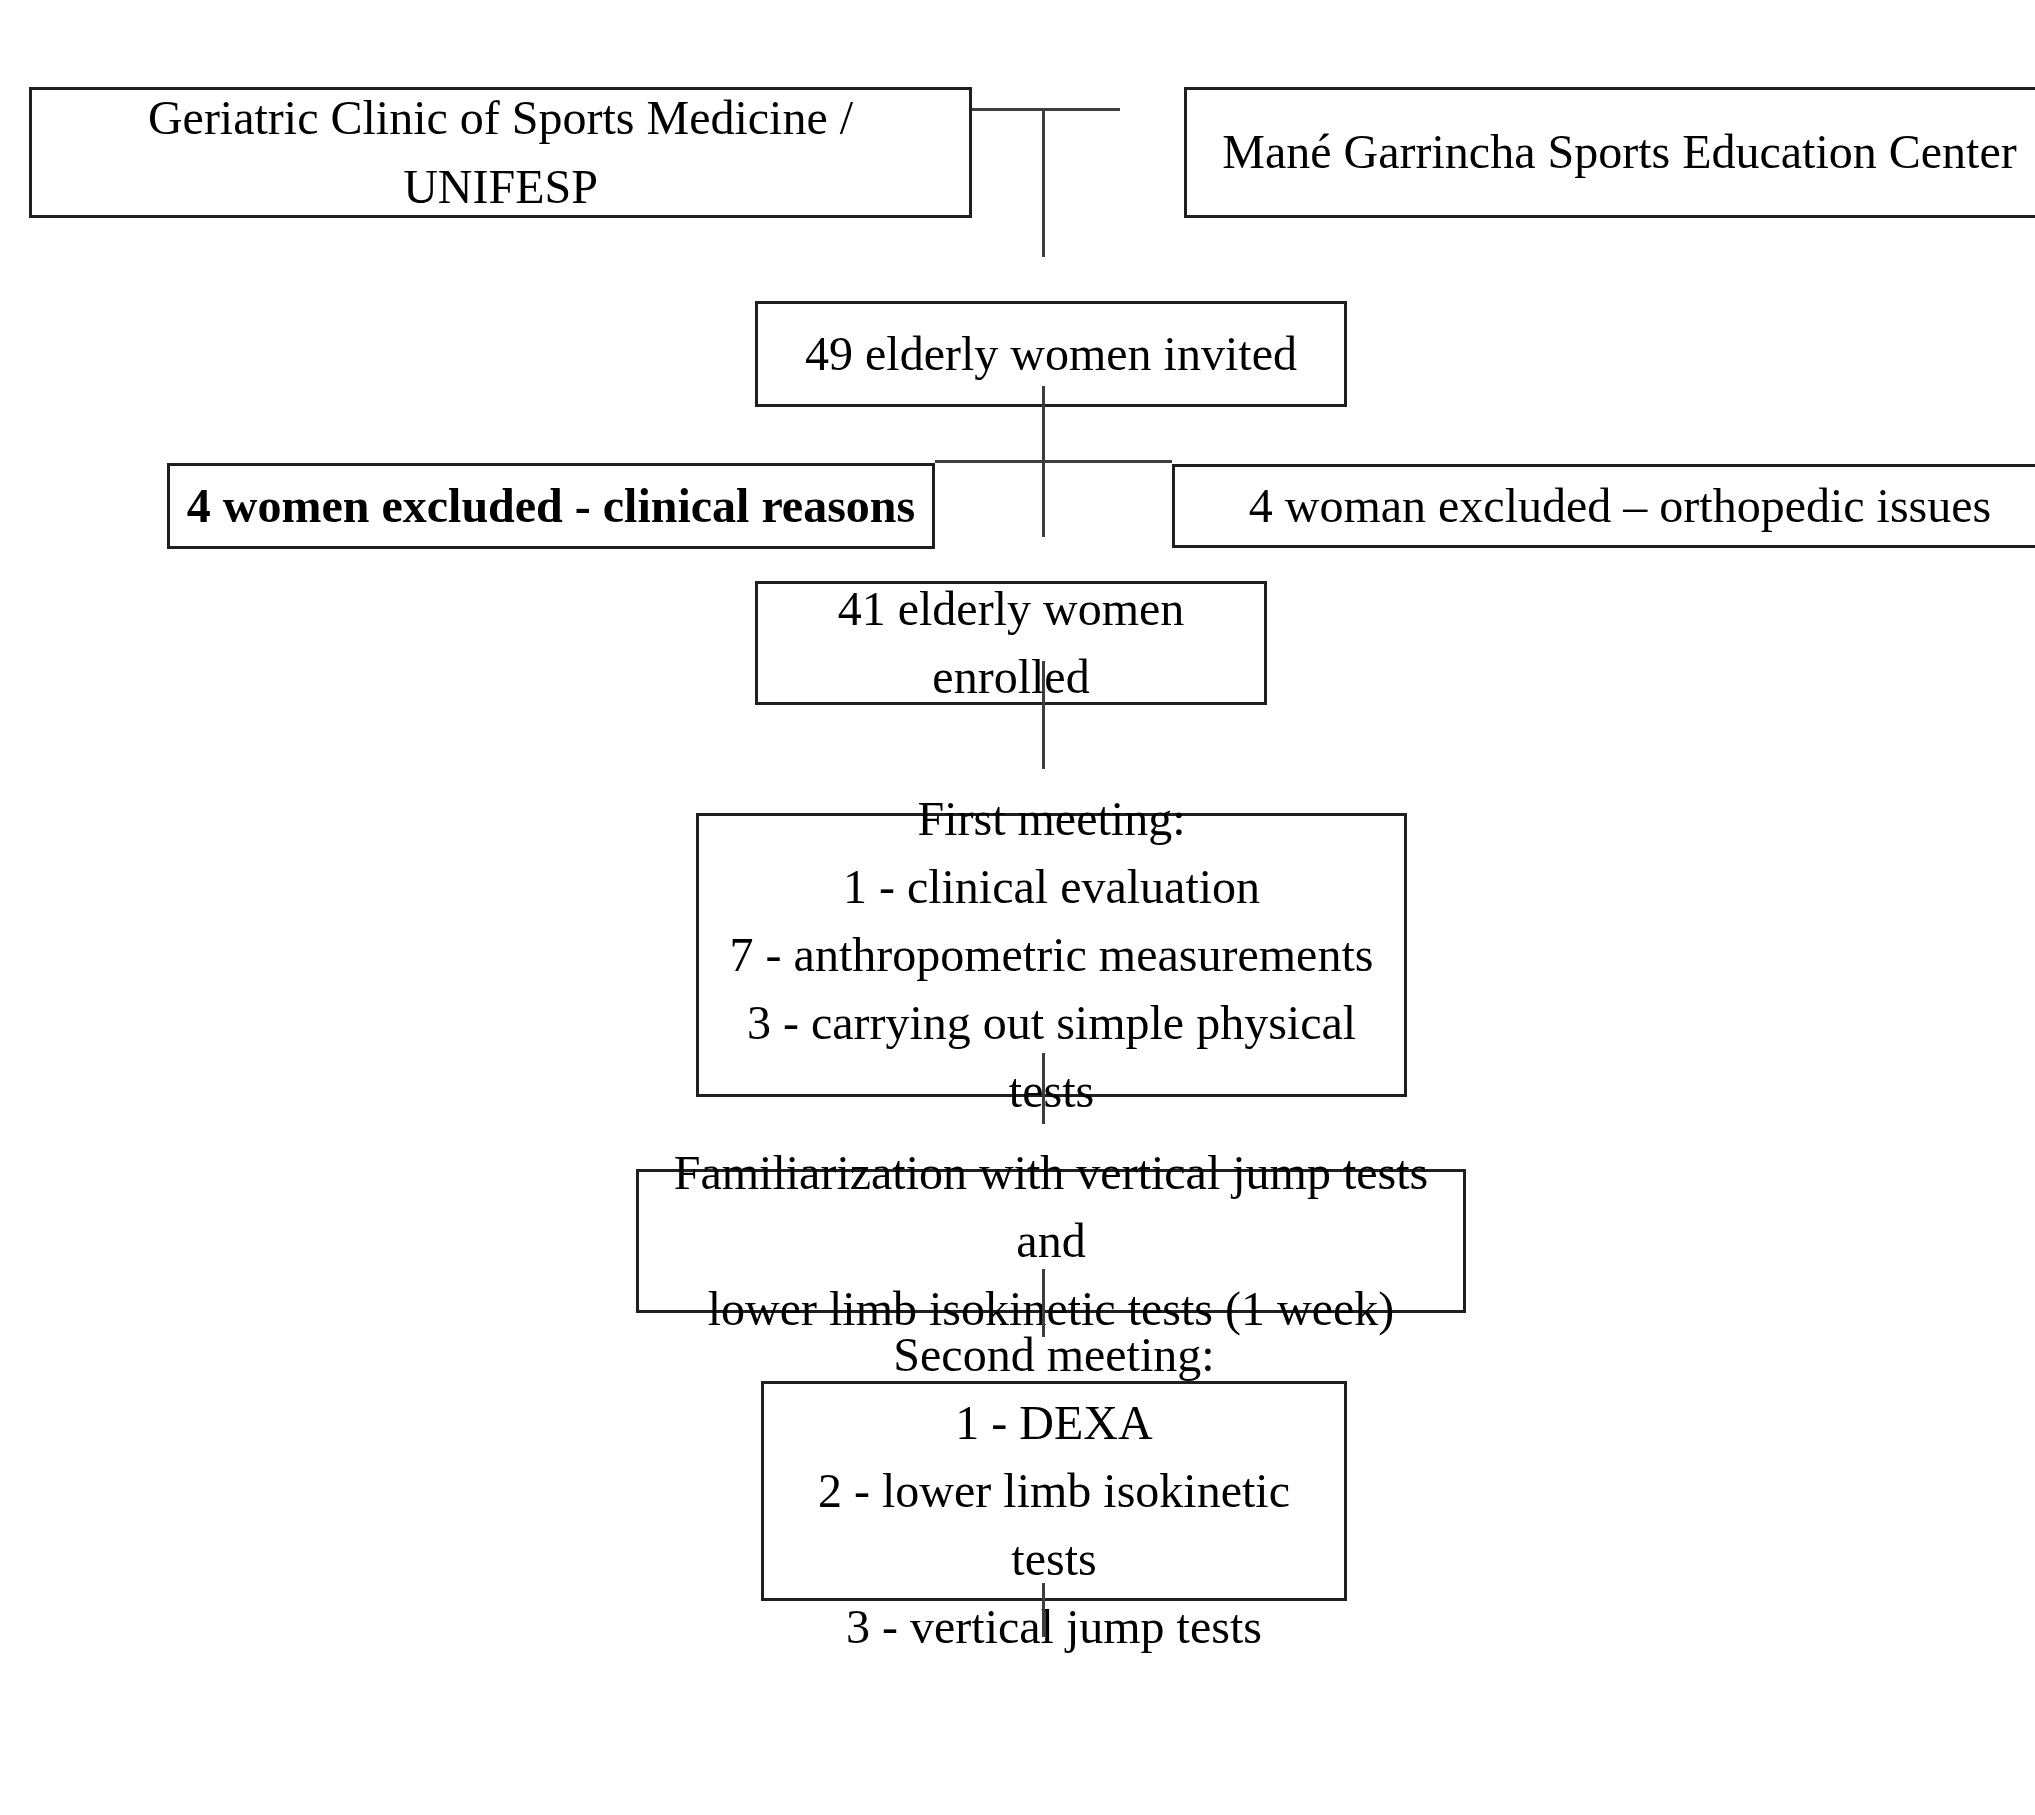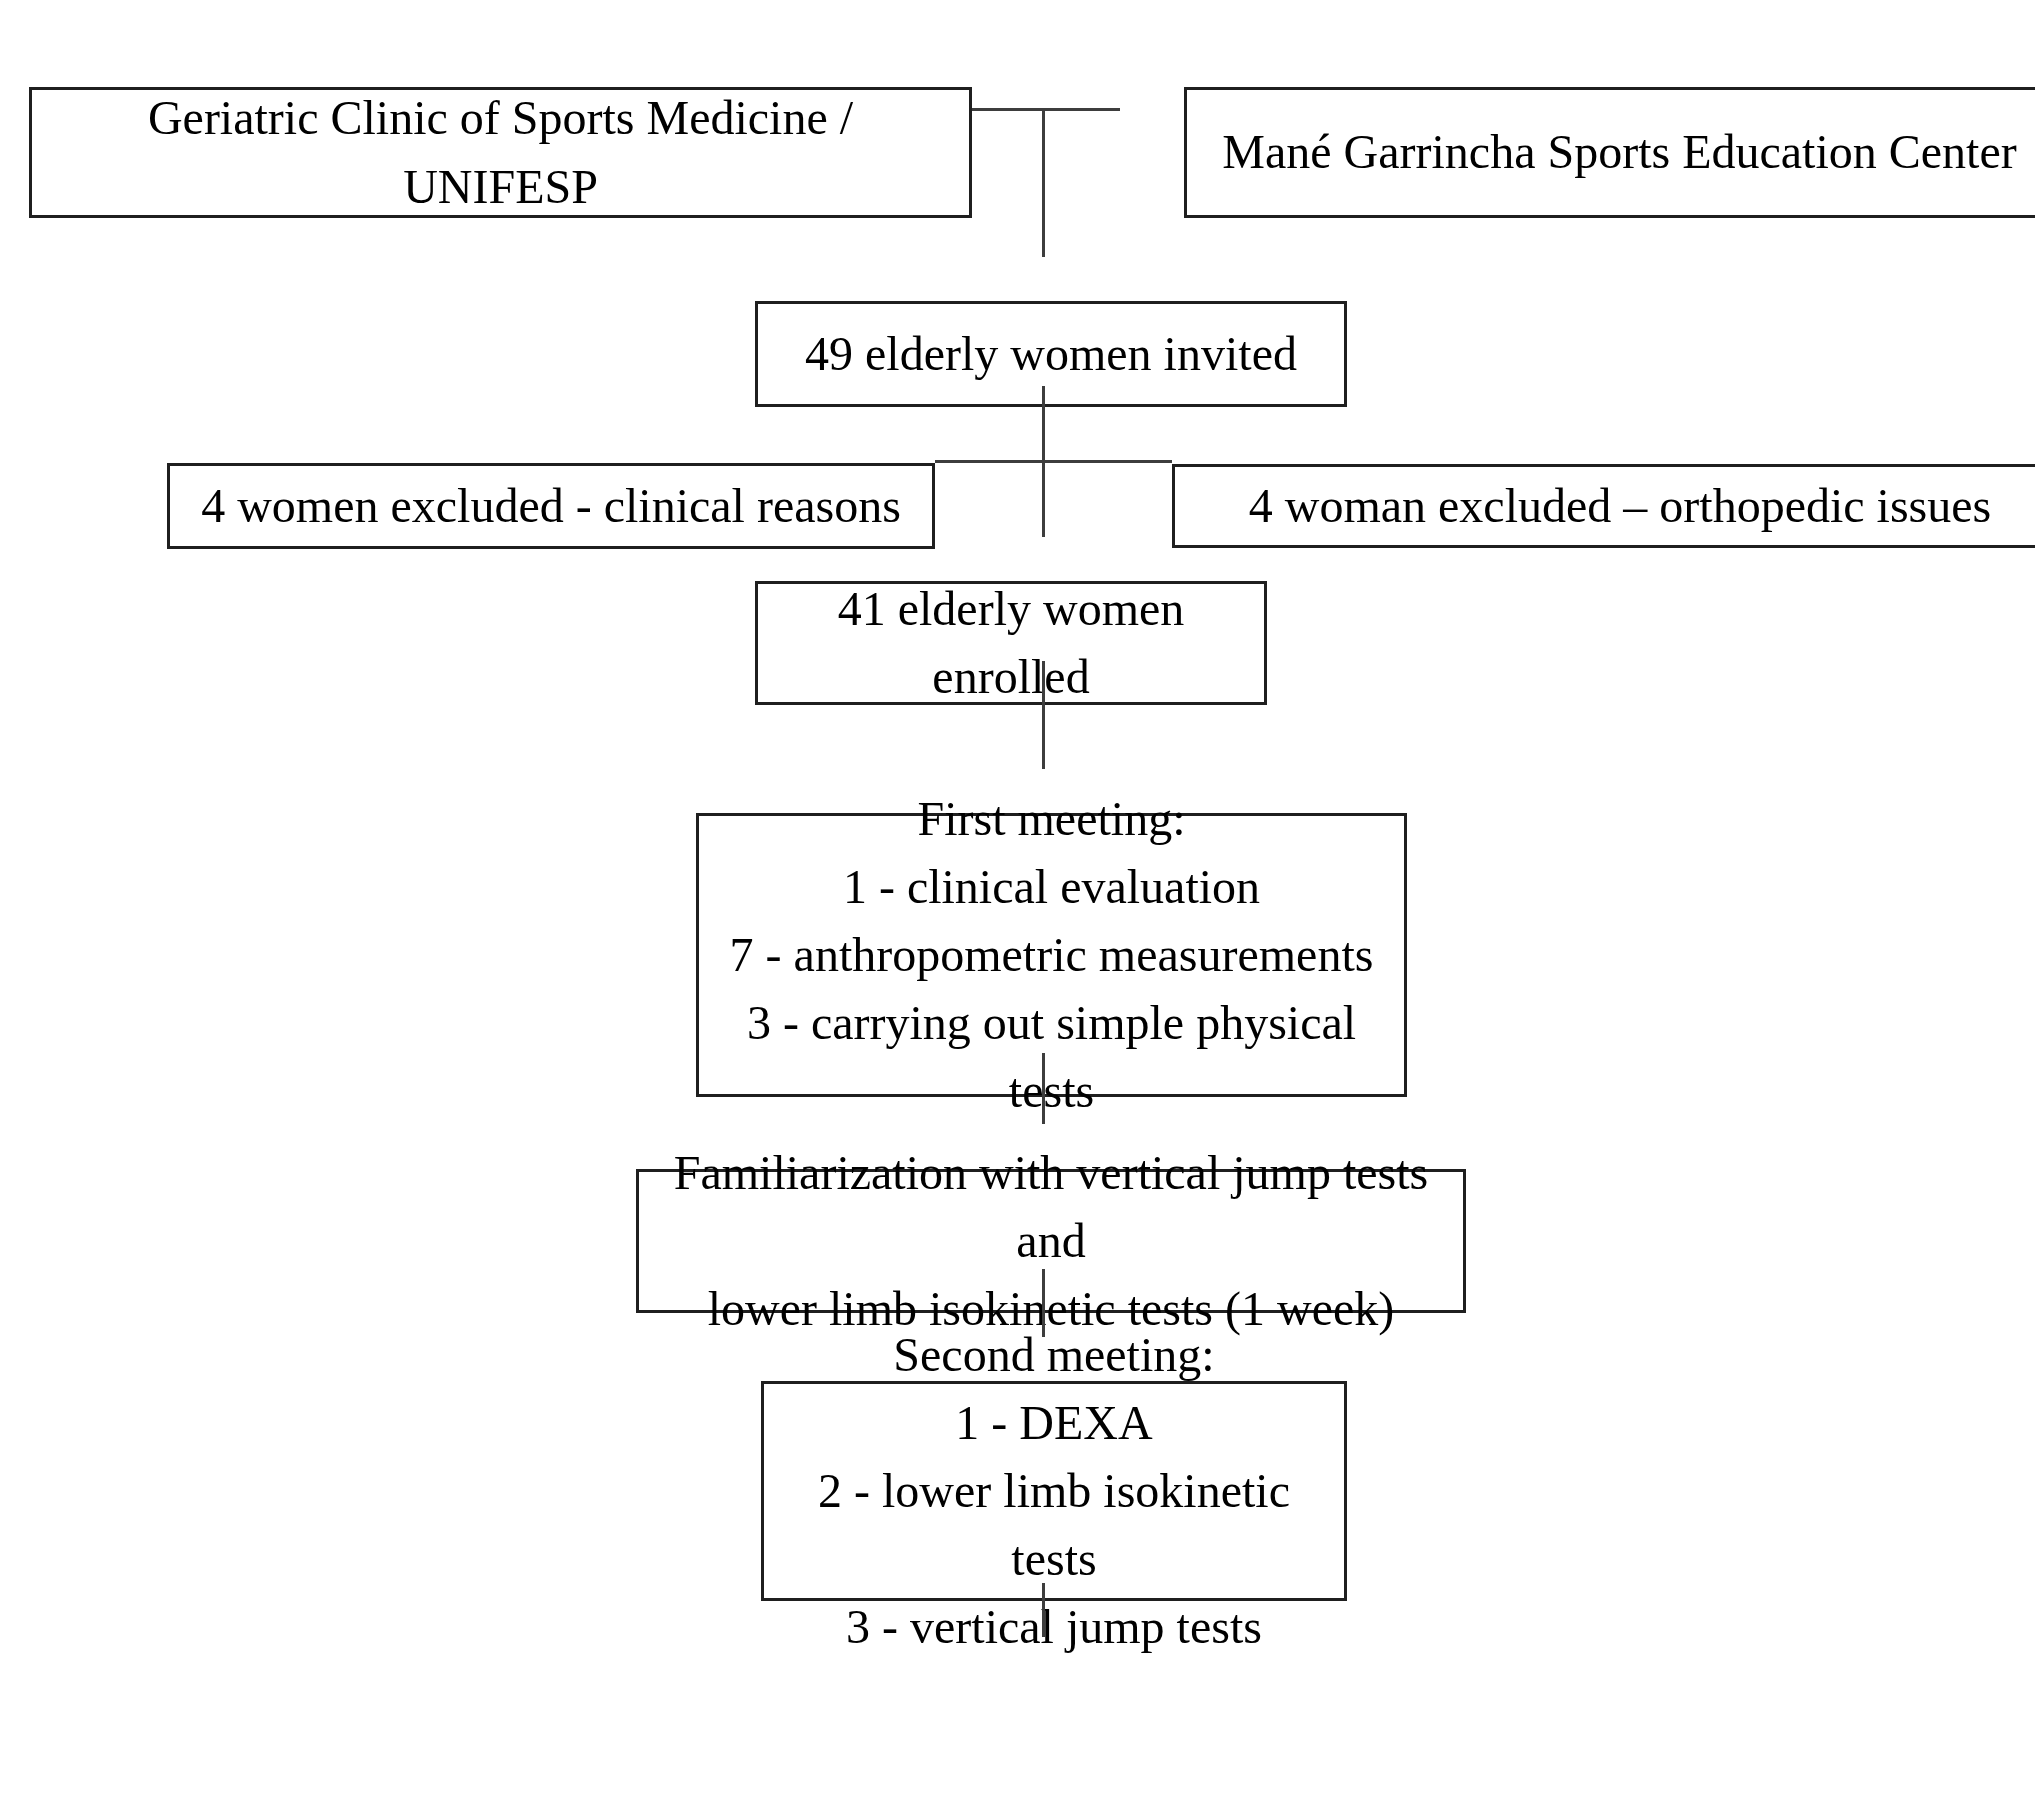--- a/index.html
+++ b/index.html
@@ -49,21 +49,21 @@
 
   <div class="node" style="left:1184px; top:43px; width:871px; height:131px;">Mané Garrincha Sports Education Center</div>
 
   <div class="line" style="left:972px; top:108px; width:148px; height:2.6px;"></div>
   <div class="line" style="left:1042px; top:108px; width:2.6px; height:149px;"></div>
 
   <div class="node" style="left:755px; top:257px; width:592px; height:106px;">49 elderly women invited</div>
 
   <div class="line" style="left:1042px; top:386px; width:2.6px; height:151px;"></div>
 
-  <div class="node" style="left:167px; top:419px; width:768px; height:86px;">4 women excluded - clinical reasons</div>
+  <div class="node" style="left:167px; top:419px; width:768px; height:86px;font-weight:bold;">4 women excluded - clinical reasons</div>
   <div class="line" style="left:935px; top:460px; width:110px; height:2.6px;"></div>
 
   <div class="node" style="left:1172px; top:420px; width:896px; height:84px;">4 woman excluded – orthopedic issues</div>
   <div class="line" style="left:1042px; top:460px; width:130px; height:2.6px;"></div>
 
   <div class="node" style="left:755px; top:537px; width:512px; height:124px;">41 elderly women enrolled</div>
 
   <div class="line" style="left:1042px; top:661px; width:2.6px; height:108px;"></div>
 
   <div class="node" style="left:696px; top:769px; width:711px; height:284px;">First meeting:

